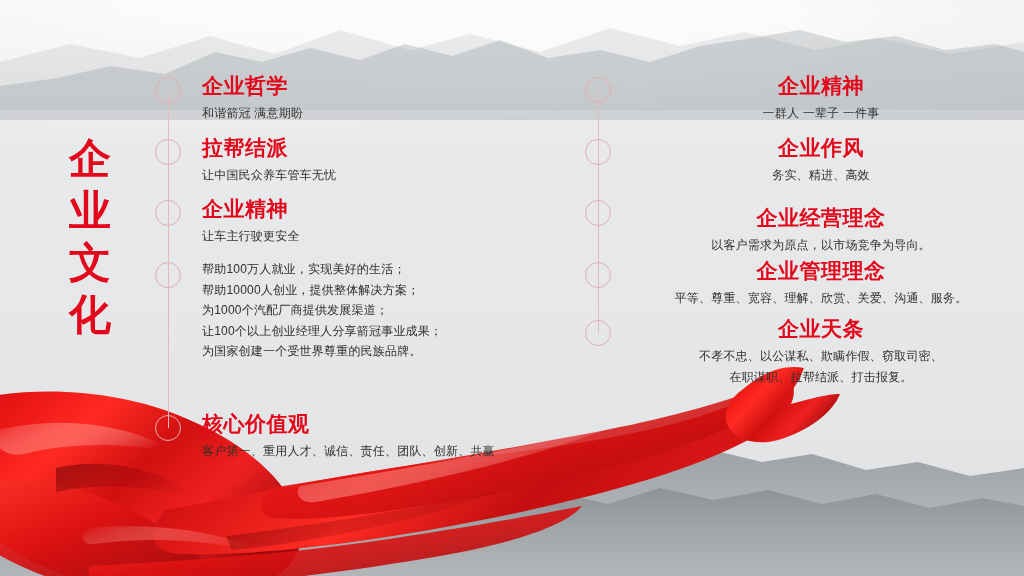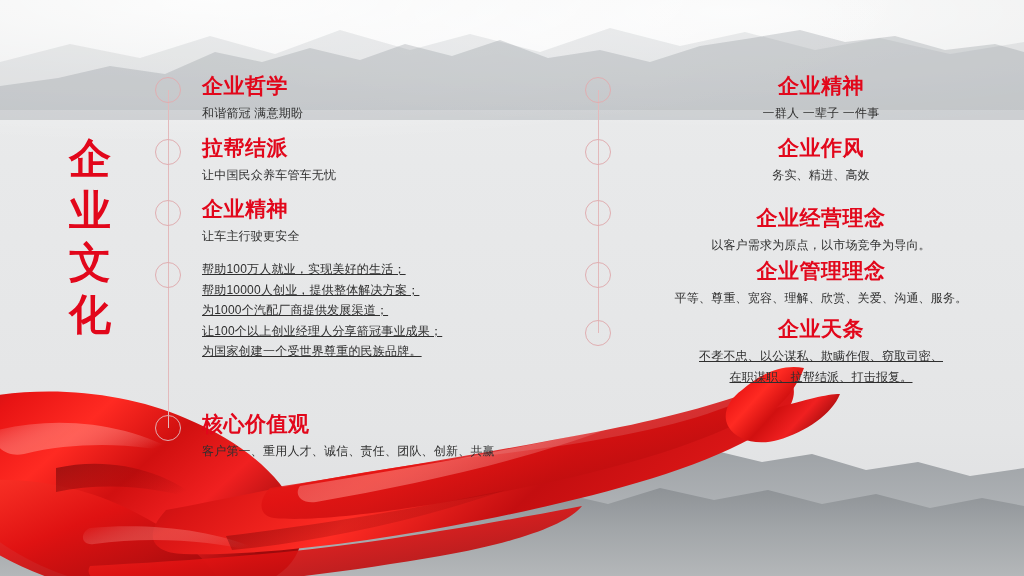--- a/index.html
+++ b/index.html
@@ -60,21 +60,21 @@
 
   .entry{position:absolute;left:52px;right:0;}
   .entry .h{
     color:#e2071b;font-weight:bold;font-size:21px;line-height:24px;
     margin:0 0 5px 0;letter-spacing:.5px;
   }
   .entry .b{
     color:#2f2f2f;font-size:12px;line-height:21px;margin:0;
     letter-spacing:.2px;white-space:pre-line;
   }
-  .entry .b.tight{line-height:20.5px;text-decoration:underline;}
+  .entry .b.tight{line-height:20.5px;}
 </style>
 </head>
 <body>
 
 <div class="slide">
 
   <div class="sky-haze"></div>
 
   <svg class="mtn-far2" viewBox="0 0 1024 110" preserveAspectRatio="none">
     <path d="M0,110 L0,62 L70,44 L140,58 L210,36 L275,54 L340,30 L410,50 L470,34

